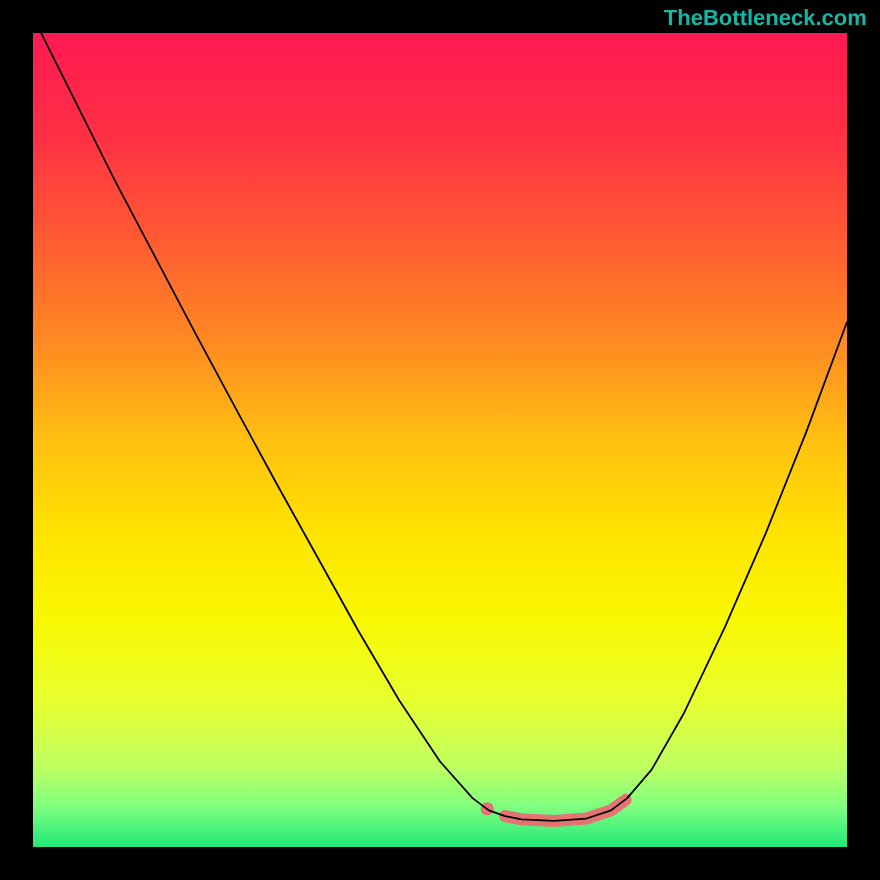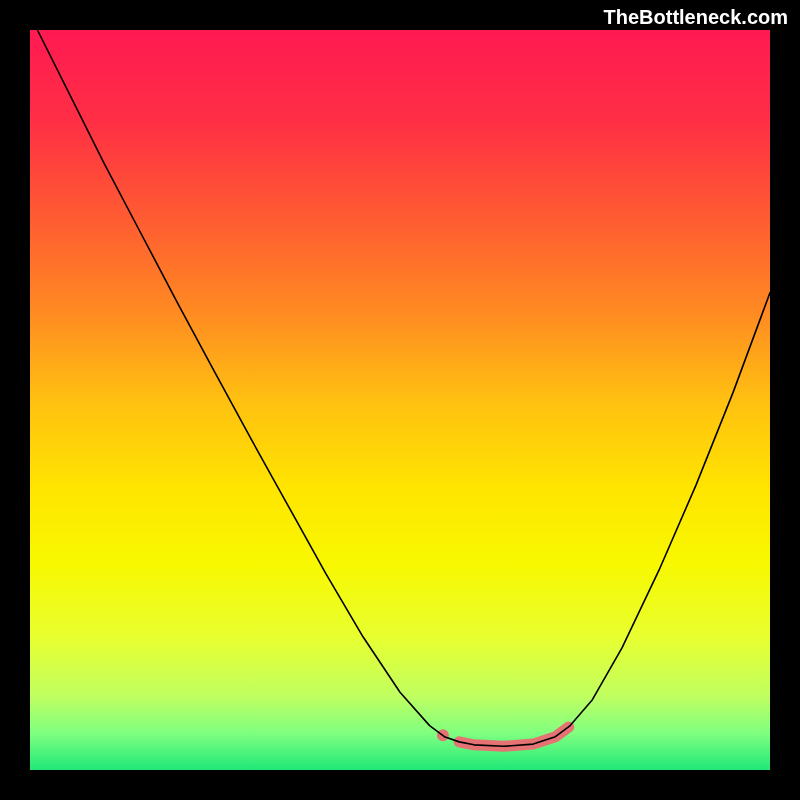--- a/index.html
+++ b/index.html
@@ -8,21 +8,21 @@
     height: 800px;
     background: #000;
     position: relative;
     font-family: Arial, sans-serif;
     overflow: hidden;
   }
   .watermark {
     position: absolute;
     top: 6px;
     right: 12px;
-    color: #ffffff;
+    color: #14b8a6;
     font-size: 20px;
     font-weight: bold;
     z-index: 10;
   }
   .plot-area {
     position: absolute;
     left: 30px;
     top: 30px;
     width: 740px;
     height: 740px;

